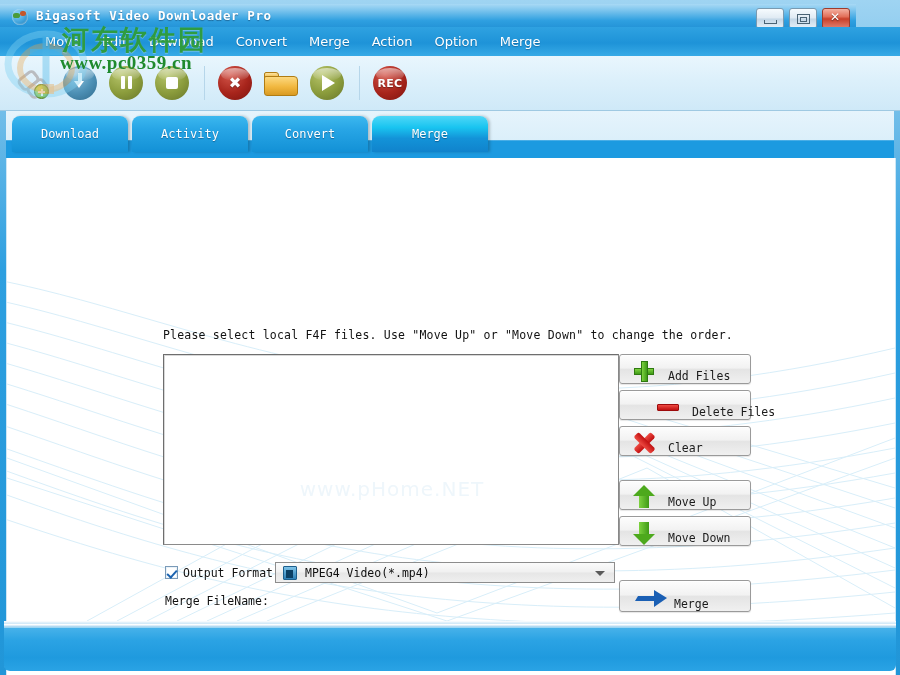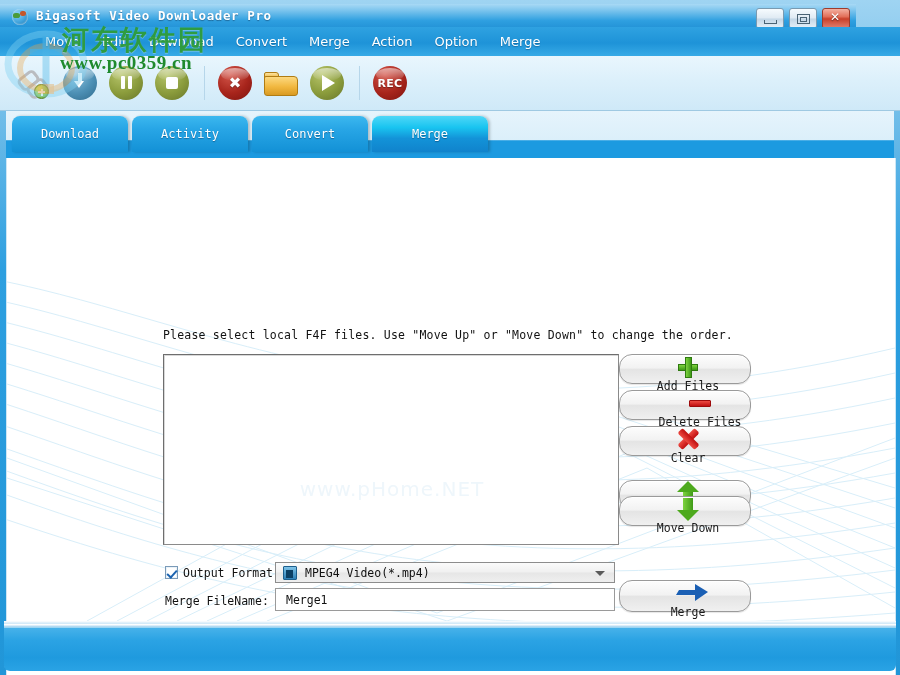--- a/index.html
+++ b/index.html
@@ -139,24 +139,24 @@
     background:#fff;border:1px solid #8a8a8a;border-top-color:#6e6e6e;border-left-color:#6e6e6e;
     box-sizing:border-box;box-shadow:inset 1px 1px 0 #d8d8d8;
   }
   .lbwm{
     position:absolute;left:0;top:122px;width:456px;text-align:center;
     font-size:20px;color:#eef6fb;font-family:"DejaVu Sans", sans-serif;letter-spacing:1px;
   }
   
   .sbtn{
     position:absolute;left:612px;width:132px;height:30px;
-    border:1px solid #9a9a9a;border-radius:13px;box-sizing:border-box;
+    border:1px solid #9a9a9a;border-radius:3px;box-sizing:border-box;
     background:linear-gradient(180deg,#fdfdfd 0%,#f2f2f2 46%,#e4e4e4 52%,#f0f0f0 100%);
     box-shadow:0 1px 1px rgba(0,0,0,.10), inset 0 1px 0 #fff;
-    display:flex;align-items:center;flex-direction:column;
+    display:flex;align-items:flex-end;
   }
   .sbtn .lbl{
     font-size:11.5px;color:#1b1b1b;font-family:"DejaVu Sans Mono", monospace;
     margin-left:6px;white-space:nowrap;
   }
   .ico{position:relative;width:30px;height:24px;margin-left:12px;flex:none;}
   .plus-g:before{content:"";position:absolute;left:2px;top:9px;width:20px;height:7px;
     background:linear-gradient(180deg,#7dd23f,#3f9a17);border:1px solid #2f7a10;box-sizing:border-box;}
   .plus-g:after{content:"";position:absolute;left:8.5px;top:2px;width:7px;height:21px;
     background:linear-gradient(90deg,#7dd23f,#3f9a17);border:1px solid #2f7a10;box-sizing:border-box;}
@@ -370,21 +370,21 @@
       <span class="lbl">Delete Files</span>
     </div>
     <div class="sbtn" style="top:268px;">
       <span class="ico x-r"></span>
       <span class="lbl">Clear</span>
     </div>
     <div class="sbtn" style="top:322px;">
       <span class="ico arrow-up"></span>
       <span class="lbl">Move Up</span>
     </div>
-    <div class="sbtn" style="top:338px;">
+    <div class="sbtn" style="top:358px;">
       <span class="ico arrow-dn"></span>
       <span class="lbl">Move Down</span>
     </div>
     <div class="sbtn" style="top:422px;height:32px;">
       <span class="ico arrow-merge">
         <svg width="34" height="22" viewBox="0 0 34 22">
           <path d="M1 13 L20 13 L20 19 L33 10 L20 2 L20 8 L4 8 Z" fill="#1a5fb4"></path>
         </svg>
       </span>
       <span class="lbl">Merge</span>
@@ -392,23 +392,20 @@
 
     <div class="chk"></div>
     <div class="flabel" style="left:176px;top:408px;">Output Format:</div>
     <div class="combo">
       <span class="vico"></span>
       <span class="ctext">MPEG4 Video(*.mp4)</span>
       <span class="carr"></span>
     </div>
 
     <div class="flabel" style="left:158px;top:436px;">Merge FileName:</div>
-    <div class="textfield">
-      <span class="tv" placeholder="Merge1">Merge1</span>
-    </div>
   </div>
 
   <div class="sbedge"></div>
   <div class="statusbar"></div>
 
   <svg class="wm wm-logo" viewBox="0 0 84 84">
     <ellipse cx="42" cy="42" rx="38" ry="30" fill="none" stroke="#7fd0f0" stroke-width="7" opacity=".75"></ellipse>
     <ellipse cx="42" cy="46" rx="26" ry="22" fill="none" stroke="#e8a44a" stroke-width="6" opacity=".65"></ellipse>
     <path d="M42 14 L42 70" stroke="#5bbde8" stroke-width="7" opacity=".8" fill="none"></path>
     <path d="M26 30 L58 30" stroke="#5bbde8" stroke-width="6" opacity=".8" fill="none"></path>

